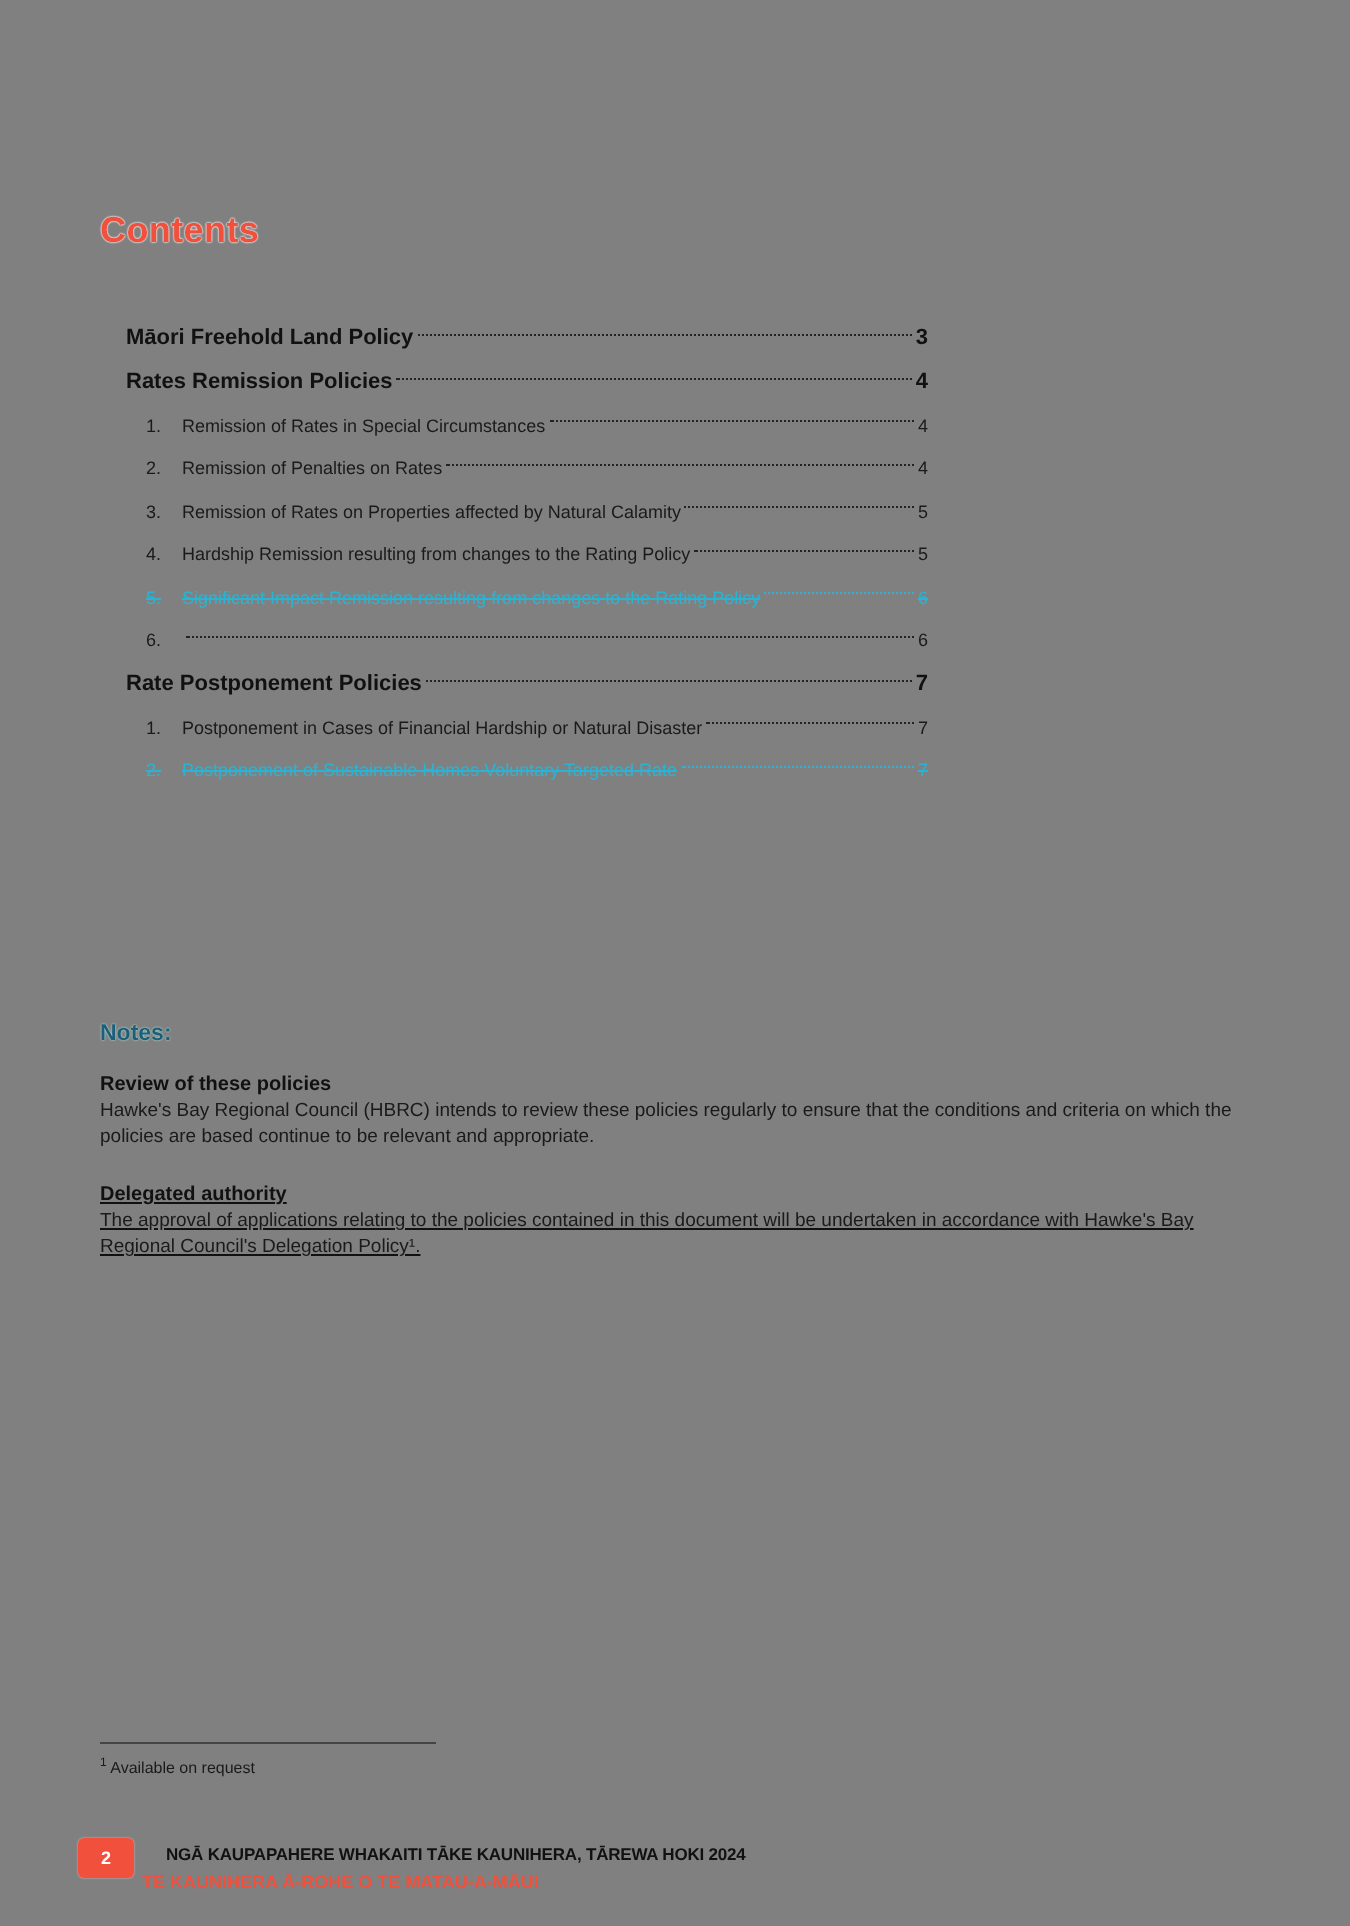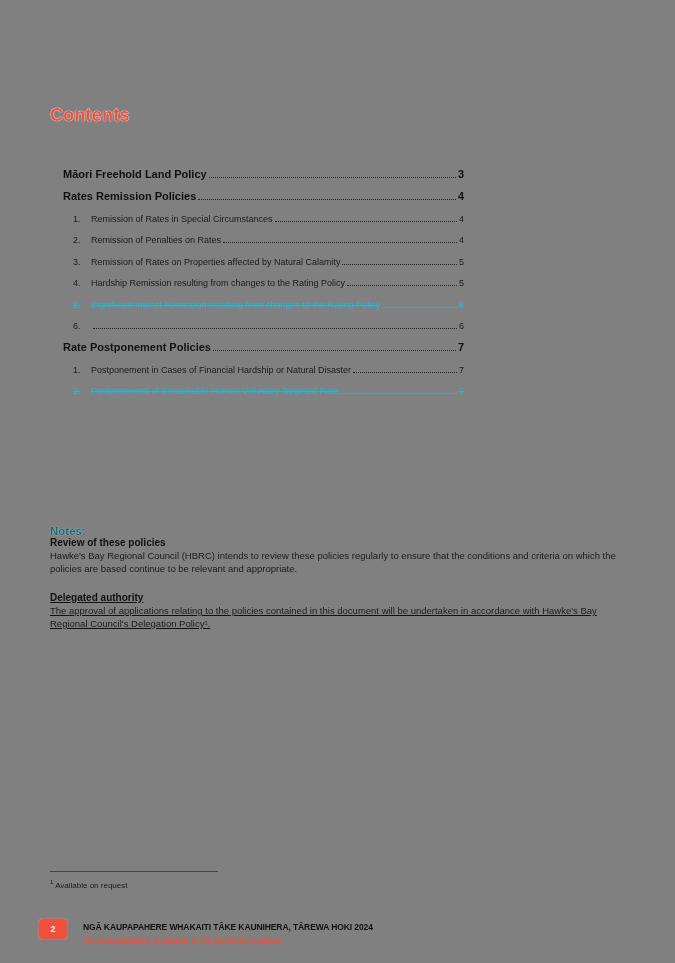--- a/index.html
+++ b/index.html
@@ -27,21 +27,21 @@
       text-align: right;
     }
     .toc {
       position: absolute;
       left: 63px;
       top: 158px;
       width: 401px;
     }
     .toc-row {
       display: flex;
-      align-items: flex-end;
+      align-items: center;
       height: 21.5px;
       font-size: 10.5px;
       white-space: nowrap;
     }
     .toc-row.level1 {
       font-weight: bold;
       font-size: 11px;
       height: 22px;
     }
     .toc-row.level2 {
@@ -70,21 +70,21 @@
       color: #2bb3d4;
       text-decoration: line-through;
       text-decoration-color: #2bb3d4;
     }
     .toc-row.struck .leader {
       border-bottom-color: #2bb3d4;
     }
     .notes-heading {
       position: absolute;
       left: 50px;
-      top: 525px;
+      top: 511px;
       font-size: 11.5px;
       font-weight: bold;
       color: #1d5f7a;
       text-shadow: 0 0 1px #cfe;
       text-align: right;
     }
     .note-block {
       position: absolute;
       left: 50px;
       width: 580px;
@@ -139,21 +139,21 @@
       left: 83px;
       top: 922px;
       font-size: 8.5px;
       font-weight: bold;
       color: #111;
       letter-spacing: -0.1px;
       text-align: right;
     }
     .footer-line2 {
       position: absolute;
-      left: 83px;
+      left: 71px;
       top: 936px;
       font-size: 9px;
       font-weight: bold;
       color: #f0503c;
     }
   </style>
 </head>
 <body>
 
 <div class="page-title">Contents</div>

